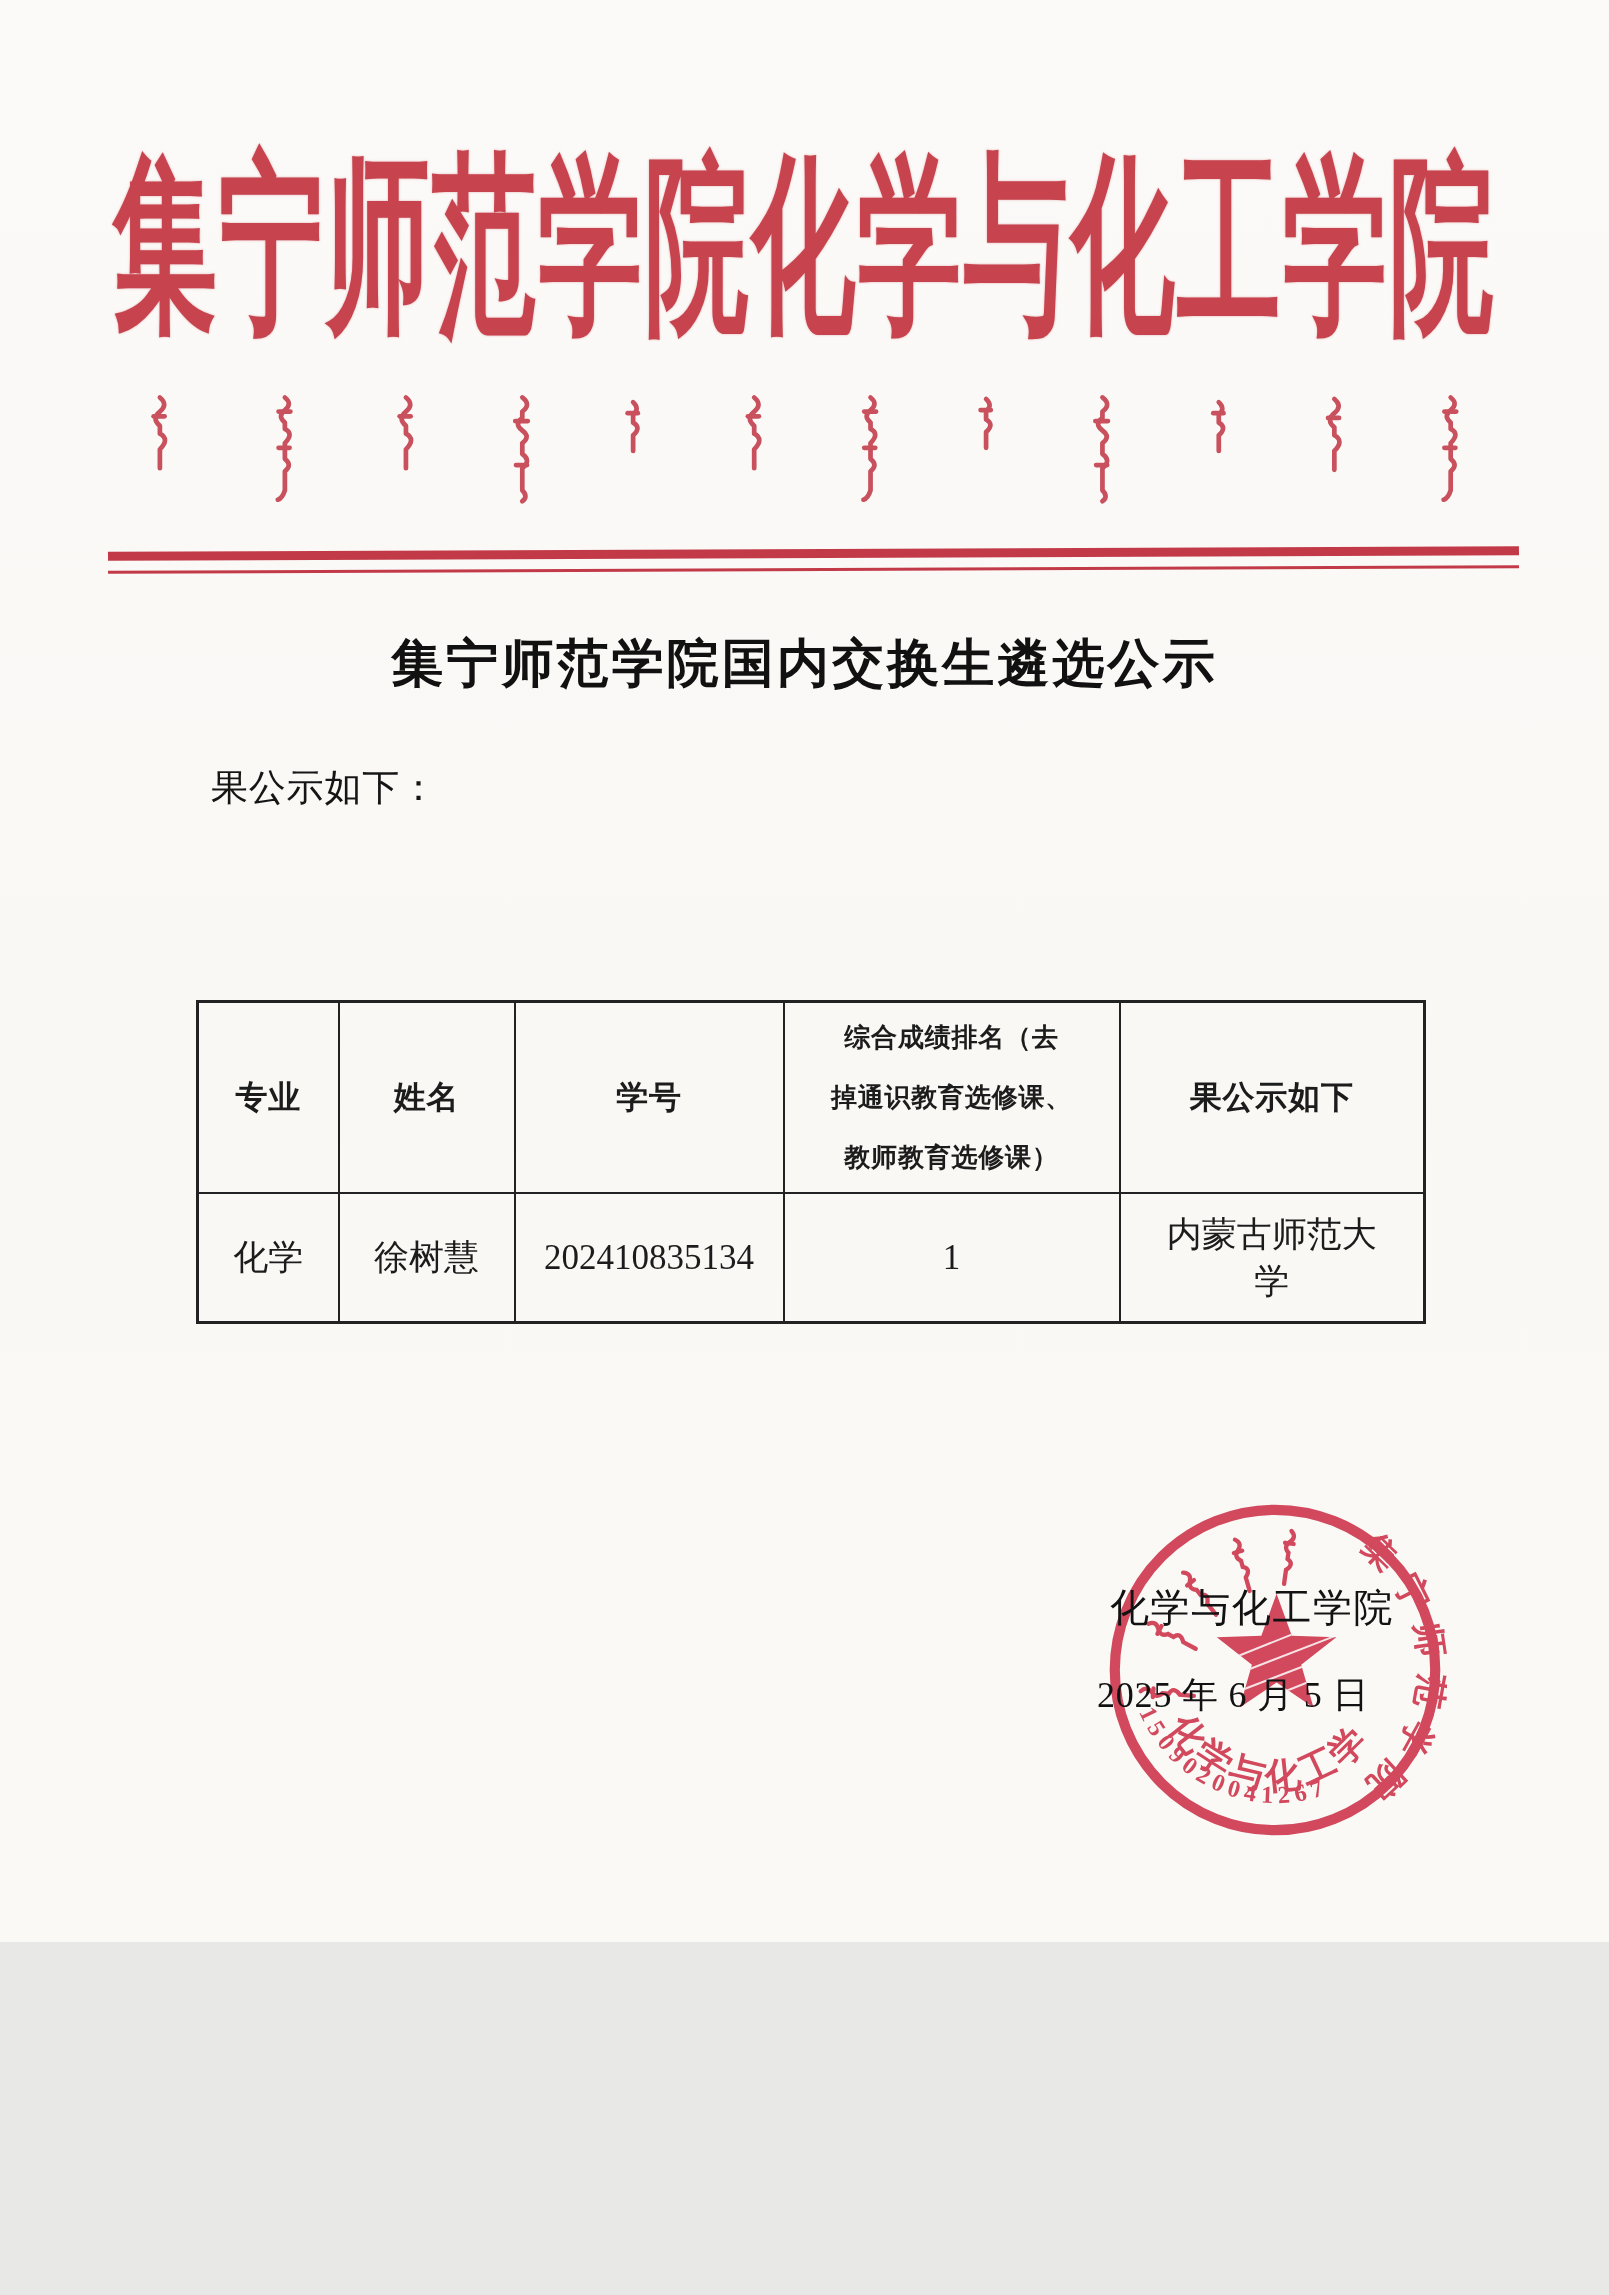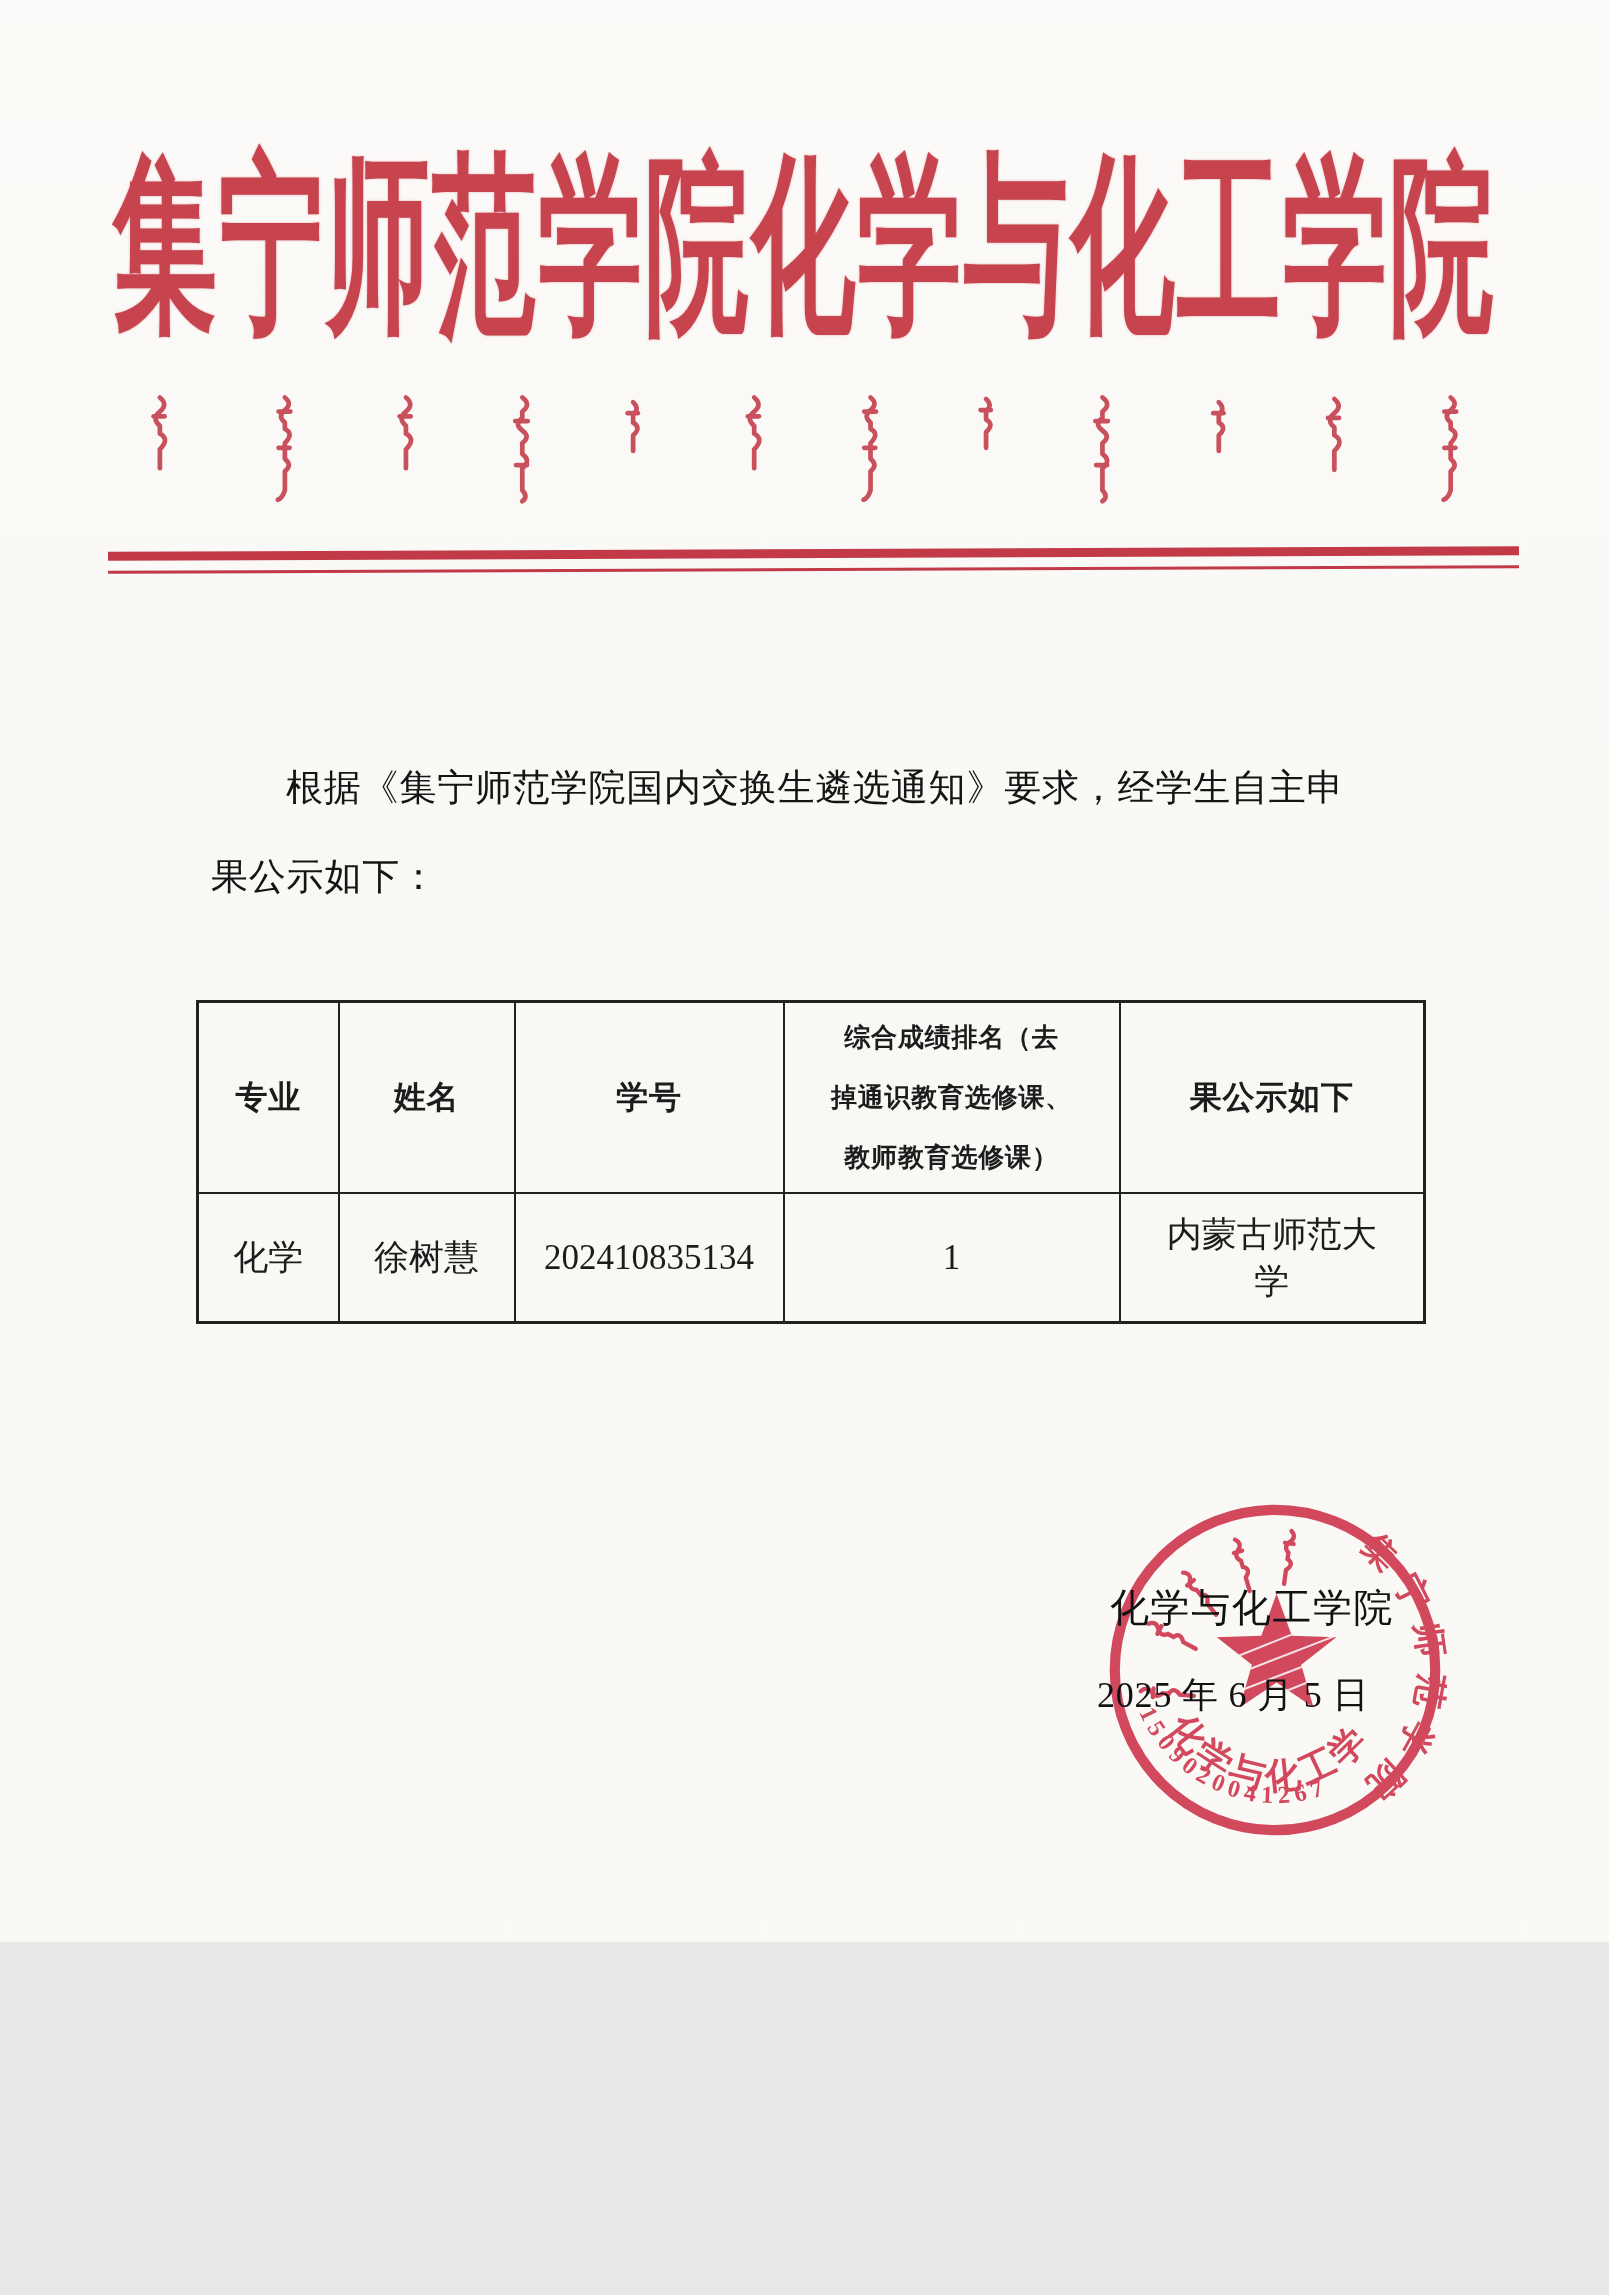--- a/index.html
+++ b/index.html
@@ -117,23 +117,23 @@
     <use href="#mgA" x="1574" y="10"></use>
     <use href="#mgB" x="1722" y="8"></use>
   </svg>
 
   <div class="rule rule-top">
     <div class="thick"></div>
       <div class="gap"></div>
       <div class="thin"></div>
   </div>
 
+  <div class="doc-title">集宁师范学院国内交换生遴选公示</div>
 
   <div class="body-block intro">
-    <div class="bline indent">根据《集宁师范学院国内交换生遴选通知》要求，经学生自主申</div>
     <div class="bline">果公示如下：</div>
   </div>
 
   <table class="sel-table">
     <colgroup>
       <col style="width:141px">
         <col style="width:176px">
         <col style="width:269px">
       <col style="width:336px">
         <col style="width:305px">

